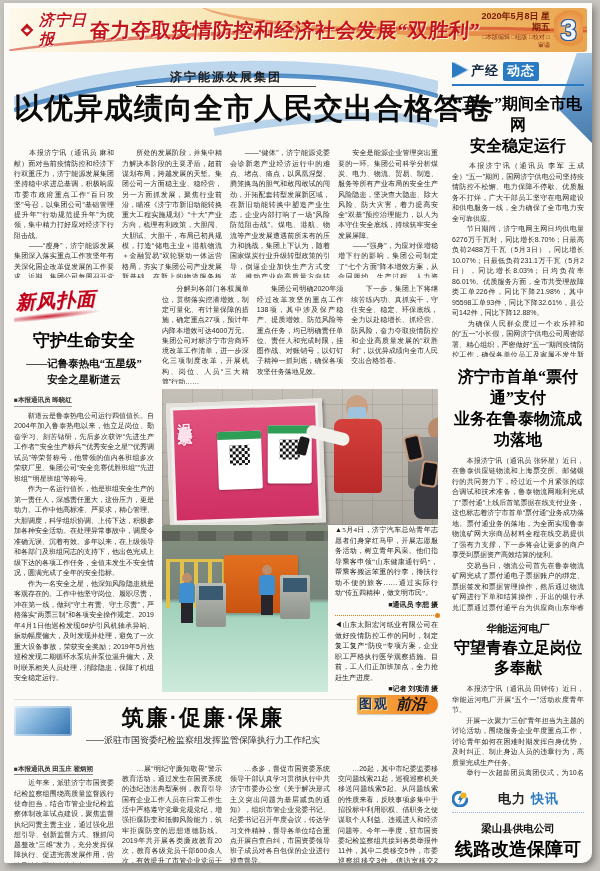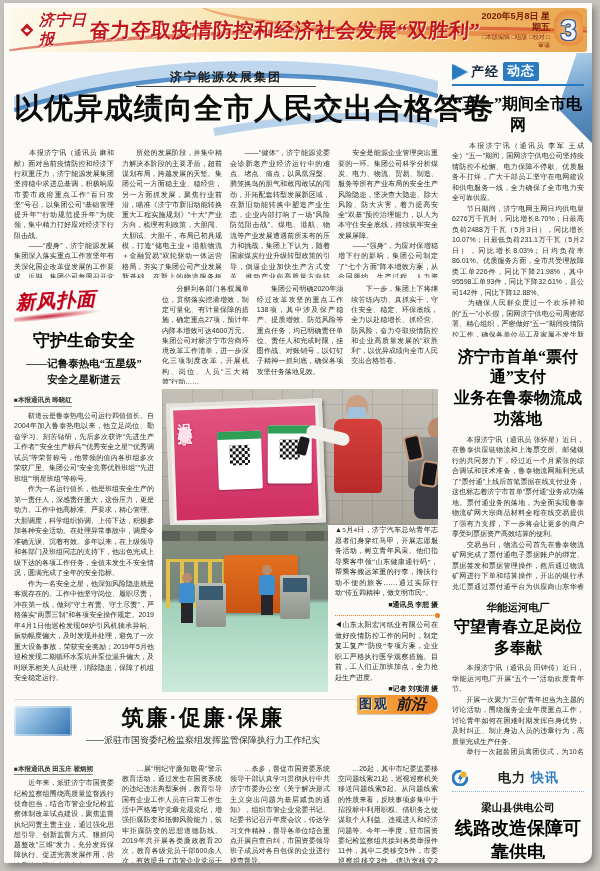--- a/index.html
+++ b/index.html
@@ -134,21 +134,21 @@
   .bottom-deco{width:58px;height:30px;border-radius:3px;flex:none;
     background:linear-gradient(135deg,#cfe4f5 0%,#7fb1da 45%,#2f6fae 100%);
     box-shadow:inset 0 0 0 2px rgba(255,255,255,.4);}
   .bottom-title{font-size:22px;font-weight:900;letter-spacing:2px;color:#0c0c0c;line-height:1.1;}
   .bottom-sub{font-size:9px;color:#2e2e2e;margin-top:3px;}
   .cols4b{margin-top:7px;height:150px;overflow:hidden;}
   .bylineb{font-size:6.5px;font-weight:bold;border-bottom:1px solid #888;display:inline-block;
     margin-bottom:3px;padding-bottom:1px;color:#333;}
 
   
-  .rail-badge{display:flex;align-items:center;gap:4px;border-bottom:2px solid #2b7bc2;
+  .rail-badge{display:flex;align-items:flex-start;gap:4px;border-bottom:2px solid #2b7bc2;
     padding-bottom:3px;margin:4px 0 8px;}
   .tri-icon{width:0;height:0;border-left:15px solid #2b7bc2;border-top:8px solid transparent;
     border-bottom:8px solid transparent;filter:drop-shadow(2px 0 0 #9cc4e4);}
   .rb-prefix{font-weight:900;font-size:13px;color:#12263d;letter-spacing:1px;}
   .rb-suffix{font-weight:900;font-size:13px;color:#fff;background:#2b7bc2;padding:0 4px 1px;border-radius:2px;letter-spacing:1px;}
   .rail-title{font-family:"Liberation Serif",serif;font-weight:bold;text-align:center;
     font-size:16px;line-height:1.3;color:#000;}
   .rail-kicker{font-family:"Liberation Serif",serif;font-weight:bold;text-align:center;font-size:10.5px;color:#111;margin-bottom:2px;}
   .rail-body{font-size:7px;line-height:1.5;text-align:justify;white-space:pre-line;color:#2b2b2b;
     margin:5px 0 10px;overflow:hidden;}
@@ -332,20 +332,21 @@
 
         <div class="rail-badge">
           <span class="tri-icon"></span>
           <span class="rb-prefix">产经</span>
           <span class="rb-suffix">动态</span>
         </div>
 
         <article>
           <div class="rail-title">
             <div>“五一”期间全市电网</div>
+            <div>安全稳定运行</div>
           </div>
           <div class="rail-body b1">　　本报济宁讯（通讯员 李军 王成全）“五一”期间，国网济宁供电公司坚持疫情防控不松懈、电力保障不停歇、优质服务不打烊，广大干部员工坚守在电网建设和供电服务一线，全力确保了全市电力安全可靠供应。
 　　节日期间，济宁电网主网日均供电量6276万千瓦时，同比增长8.70%；日最高负荷2488万千瓦（5月3日），同比增长10.07%；日最低负荷231.1万千瓦（5月2日），同比增长8.03%；日均负荷率86.01%。优质服务方面，全市共受理故障类工单226件，同比下降21.98%，其中95598工单93件，同比下降32.61%，县公司142件，同比下降12.88%。
 　　为确保人民群众度过一个欢乐祥和的“五一”小长假，国网济宁供电公司周密部署、精心组织，严密做好“五一”期间疫情防控工作，确保各单位员工及家属不发生新冠感染病例，保持疫情防控“双零”状态；认真落实安全生产和应急值守工作要求，认真做好各类重要保电，合理安排电网运行方式，加强电网安全运行调度，密切关注负荷变化；调配人员和设备，采取错峰结合的方式对输电线路隐患进行巡护，共用2850套远程网络视频监控系统对全市输变电设施全天候监护，出动人员152人次、车辆70台次，及时发现并处理各类隐患缺陷126处，避免多起外力破坏事故，确保了济宁电网安全平稳运行；做好优质服务保障工作，确保共产党员服务队等应急抢修力量随时保持临战状态，确保各类异常和故障在第一时间得到处理。“五一”期间，从繁忙的商业区、车站、景点到川流不息的施工现场，国网济宁供电公司广大干部员工坚守本职岗位，用自己的辛勤劳动为疫情防控和经济社会发展贡献力量。</div>
         </article>
 
         <article>
           <div class="rail-title">
             <div>济宁市首单“票付通”支付</div>
             <div>业务在鲁泰物流成功落地</div>

